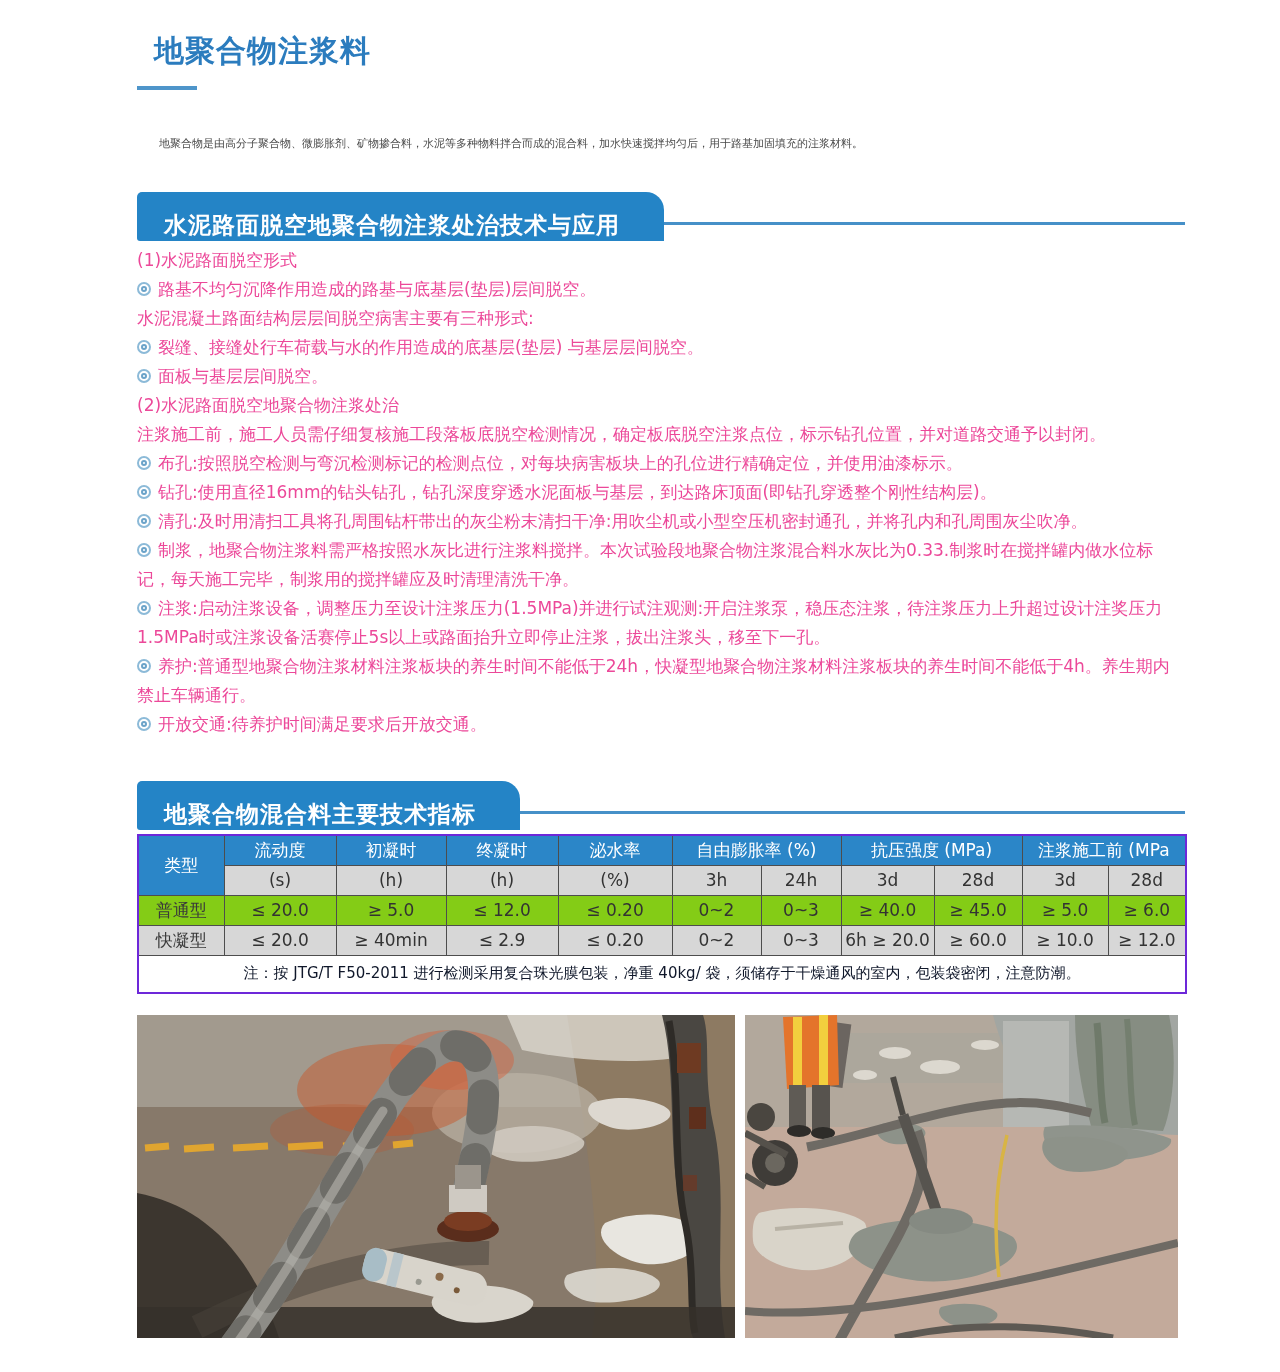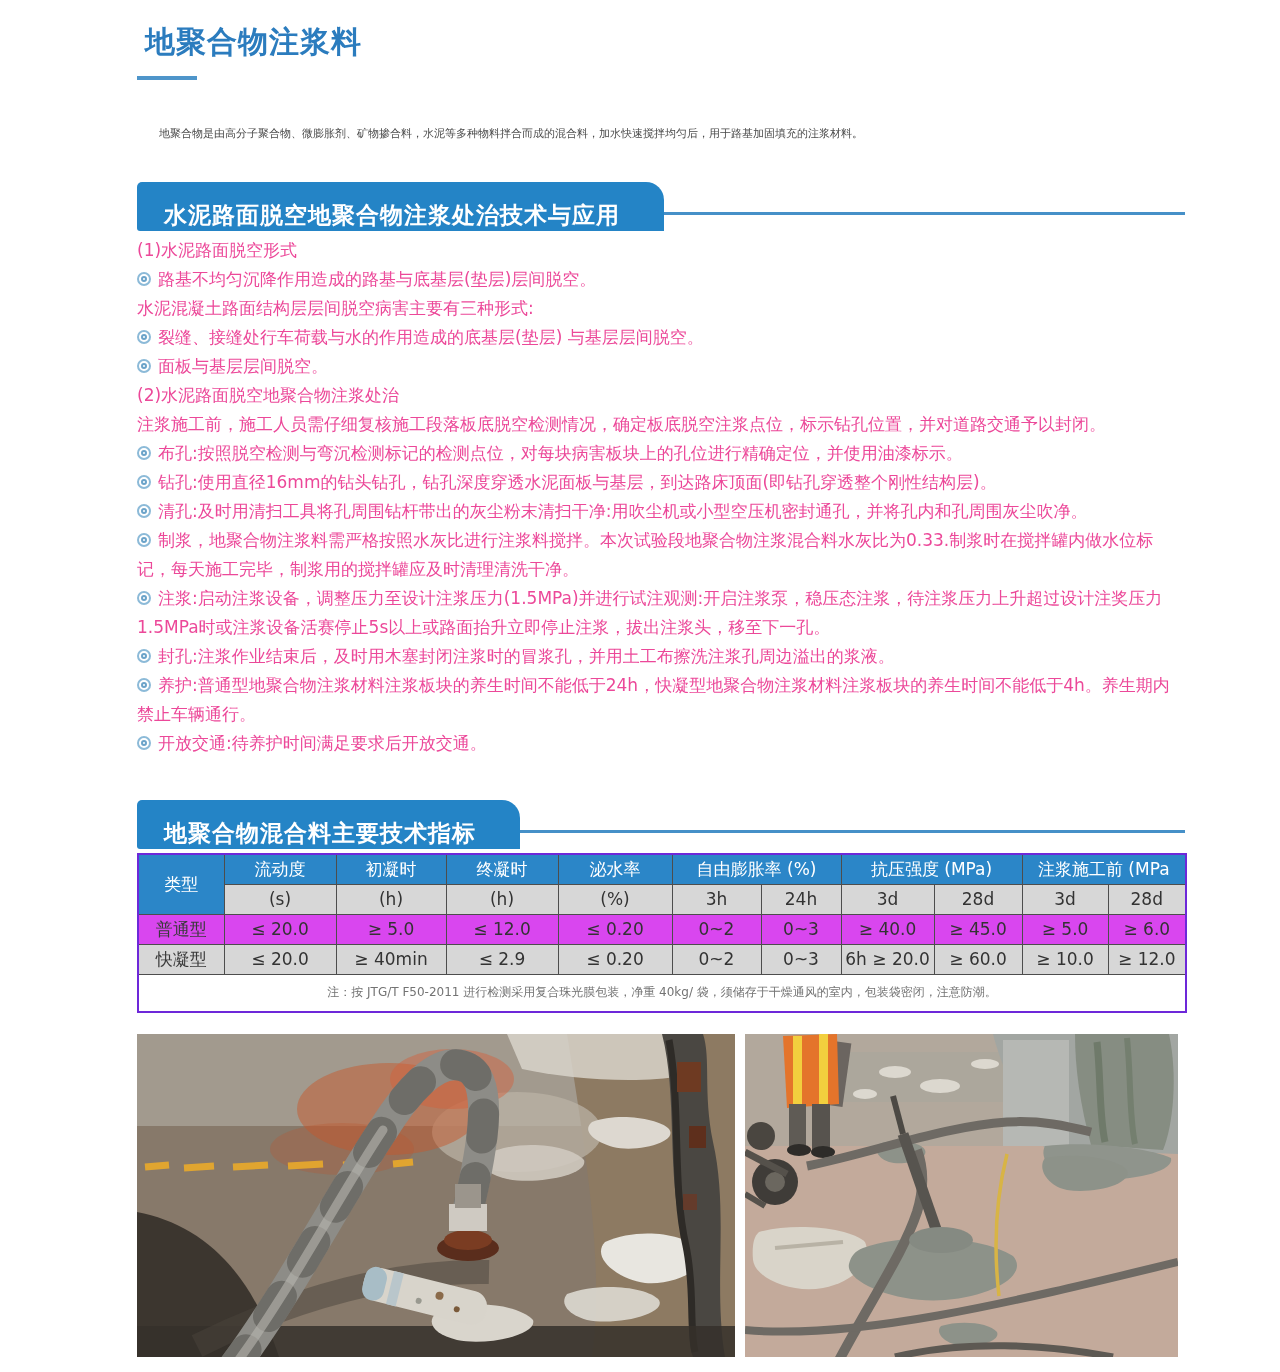--- a/index.html
+++ b/index.html
@@ -6,21 +6,21 @@
   body{
     width:1280px;height:1372px;overflow:hidden;
     font-family:"DejaVu Sans","Liberation Sans",sans-serif;
     color:#4f4f4f;
   }
   .page{width:1280px;height:1372px;position:relative;background:#fff;}
   .content{padding:0 95px 0 137px;}
 
   
   .page-title{
-    margin:8px;padding-top:16px;font-size:30px;line-height:36px;
+    margin:17px;padding-top:16px;font-size:30px;line-height:36px;
     font-weight:bold;color:#2b7cbe;letter-spacing:1px;
   }
   .title-dash{width:60px;height:4px;background:#4e95ca;margin-top:16px;}
 
   
   .intro{
     margin:38px 0 0 0;font-size:11px;line-height:31px;color:#4a4a4a;
     text-indent:2em;
   }
 
@@ -53,23 +53,23 @@
     font-size:17px;color:#333;border:2px solid #6d28d9;
   }
   table.spec th,table.spec td{
     border:1px solid #4d4d4d;text-align:center;vertical-align:middle;
     padding:0 2px;font-weight:normal;overflow:hidden;white-space:nowrap;
   }
   table.spec tr{height:30px;}
   table.spec tr.note-row{height:38px;}
   .cell-blue{background:#2b86c8;color:#ffffff;font-weight:600;}
   .cell-gray{background:#d7d7d7;color:#333;}
-  .cell-white{background:#d946ef;margin-top:26px;}
+  .cell-white{background:#84cc16;margin-top:26px;}
   .row-name{font-weight:600;color:#3a3a3a;}
-  .note-cell{font-size:12px;color:#737373;background:#fff;}
+  .note-cell{font-size:15px;color:#0f172a;background:#fff;}
 
   
   .photo-grid{display:flex;gap:10px;margin-top:21px;}
   .photo{height:323px;overflow:hidden;background:#888;}
   .photo svg{display:block;}
   .photo-left{width:598px;}
   .photo-right{width:433px;}
 </style>
 </head>
 <body>
@@ -93,21 +93,20 @@
       <div class="line"><span>水泥混凝土路面结构层层间脱空病害主要有三种形式:</span></div>
       <div class="line"><span class="bullet-icon"></span><span>裂缝、接缝处行车荷载与水的作用造成的底基层(垫层) 与基层层间脱空。</span></div>
       <div class="line"><span class="bullet-icon"></span><span>面板与基层层间脱空。</span></div>
       <div class="line"><span>(2)水泥路面脱空地聚合物注浆处治</span></div>
       <div class="line"><span>注浆施工前，施工人员需仔细复核施工段落板底脱空检测情况，确定板底脱空注浆点位，标示钻孔位置，并对道路交通予以封闭。</span></div>
       <div class="line"><span class="bullet-icon"></span><span>布孔:按照脱空检测与弯沉检测标记的检测点位，对每块病害板块上的孔位进行精确定位，并使用油漆标示。</span></div>
       <div class="line"><span class="bullet-icon"></span><span>钻孔:使用直径16mm的钻头钻孔，钻孔深度穿透水泥面板与基层，到达路床顶面(即钻孔穿透整个刚性结构层)。</span></div>
       <div class="line"><span class="bullet-icon"></span><span>清孔:及时用清扫工具将孔周围钻杆带出的灰尘粉末清扫干净:用吹尘机或小型空压机密封通孔，并将孔内和孔周围灰尘吹净。</span></div>
       <div class="line"><span class="bullet-icon"></span><span>制浆，地聚合物注浆料需严格按照水灰比进行注浆料搅拌。本次试验段地聚合物注浆混合料水灰比为0.33.制浆时在搅拌罐内做水位标记，每天施工完毕，制浆用的搅拌罐应及时清理清洗干净。</span></div>
       <div class="line"><span class="bullet-icon"></span><span>注浆:启动注浆设备，调整压力至设计注浆压力(1.5MPa)并进行试注观测:开启注浆泵，稳压态注浆，待注浆压力上升超过设计注奖压力1.5MPa时或注浆设备活赛停止5s以上或路面抬升立即停止注浆，拔出注浆头，移至下一孔。</span></div>
-      <div class="line"><span class="bullet-icon"></span><span>封孔:注浆作业结束后，及时用木塞封闭注浆时的冒浆孔，并用土工布擦洗注浆孔周边溢出的浆液。</span></div>
       <div class="line"><span class="bullet-icon"></span><span>养护:普通型地聚合物注浆材料注浆板块的养生时间不能低于24h，快凝型地聚合物注浆材料注浆板块的养生时间不能低于4h。养生期内禁止车辆通行。</span></div>
       <div class="line"><span class="bullet-icon"></span><span>开放交通:待养护时间满足要求后开放交通。</span></div>
     </div>
 
     <div class="banner" style="margin-top:42px;">
       <div class="banner-line"></div>
       <div class="banner-tab">地聚合物混合料主要技术指标</div>
     </div>
 
     <table class="spec">

